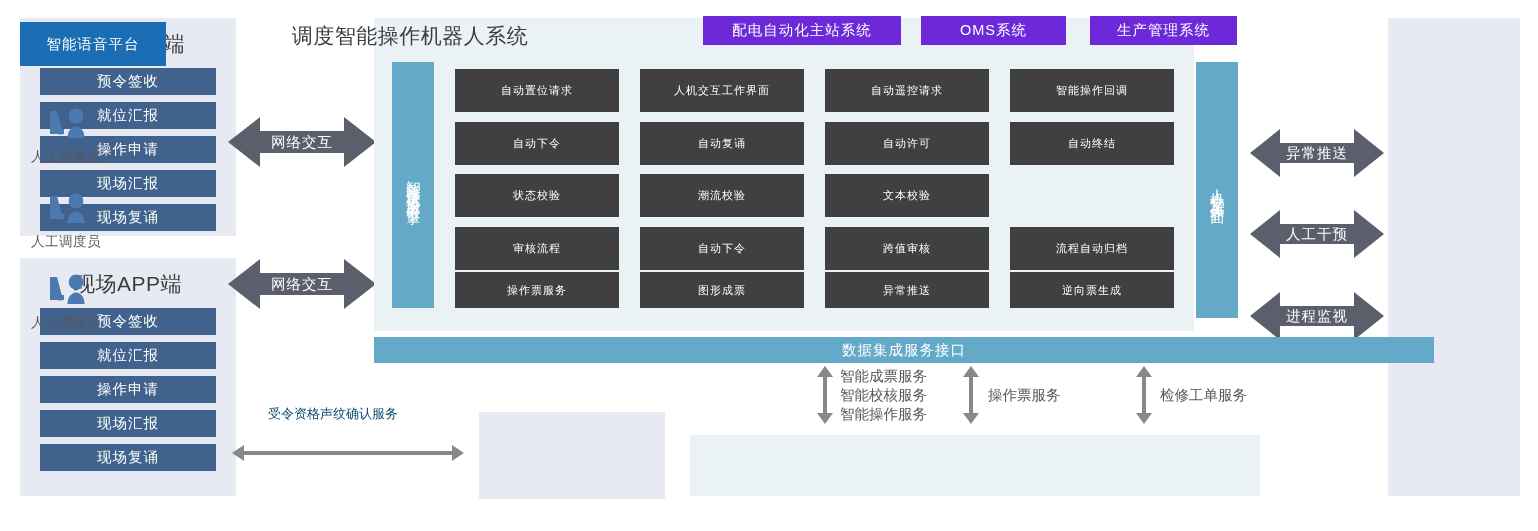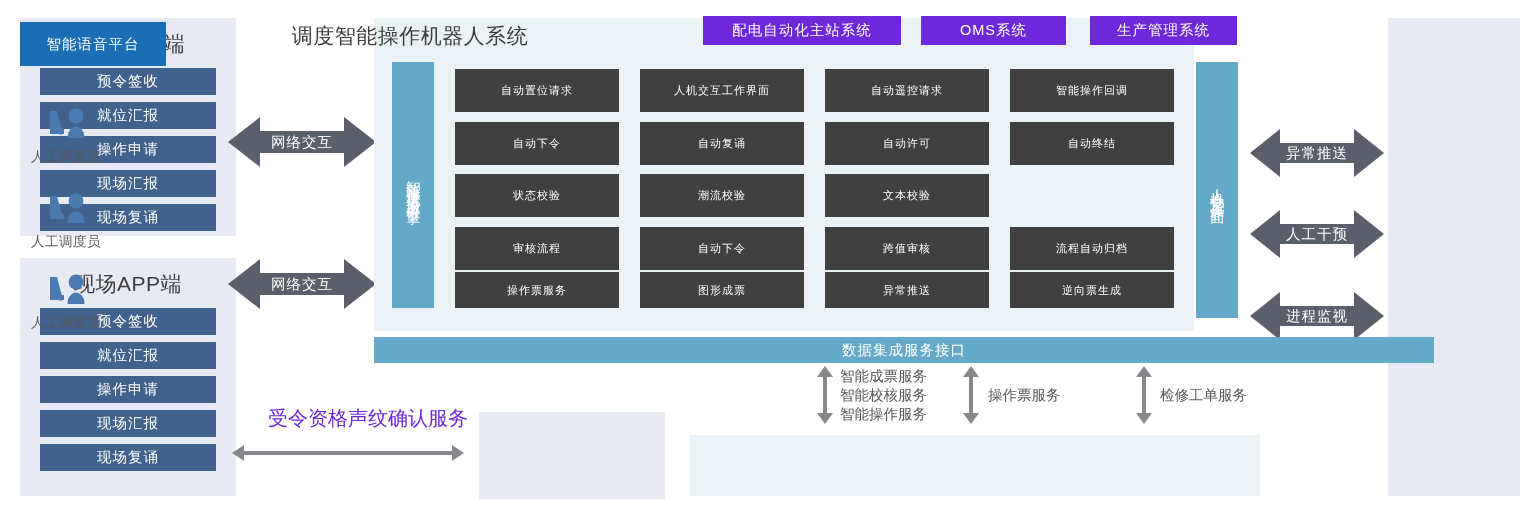--- a/index.html
+++ b/index.html
@@ -156,22 +156,22 @@
     position: absolute;
     font-size: 14.5px;
     color: #58585a;
     line-height: 19px;
     white-space: pre-line;
   }
   .thin-arrow-v { position: absolute; }
   .thin-arrow-h { position: absolute; }
   .voice-label {
     position: absolute;
-    font-size: 20px;
-    color: #6d28d9;
+    font-size: 13px;
+    color: #0c4a6e;
     white-space: nowrap;
   }
 
   
   #ops-panel {
     position: absolute;
     left: 1388px; top: 18px;
     width: 132px; height: 478px;
     background: #e7eaf2;
   }

